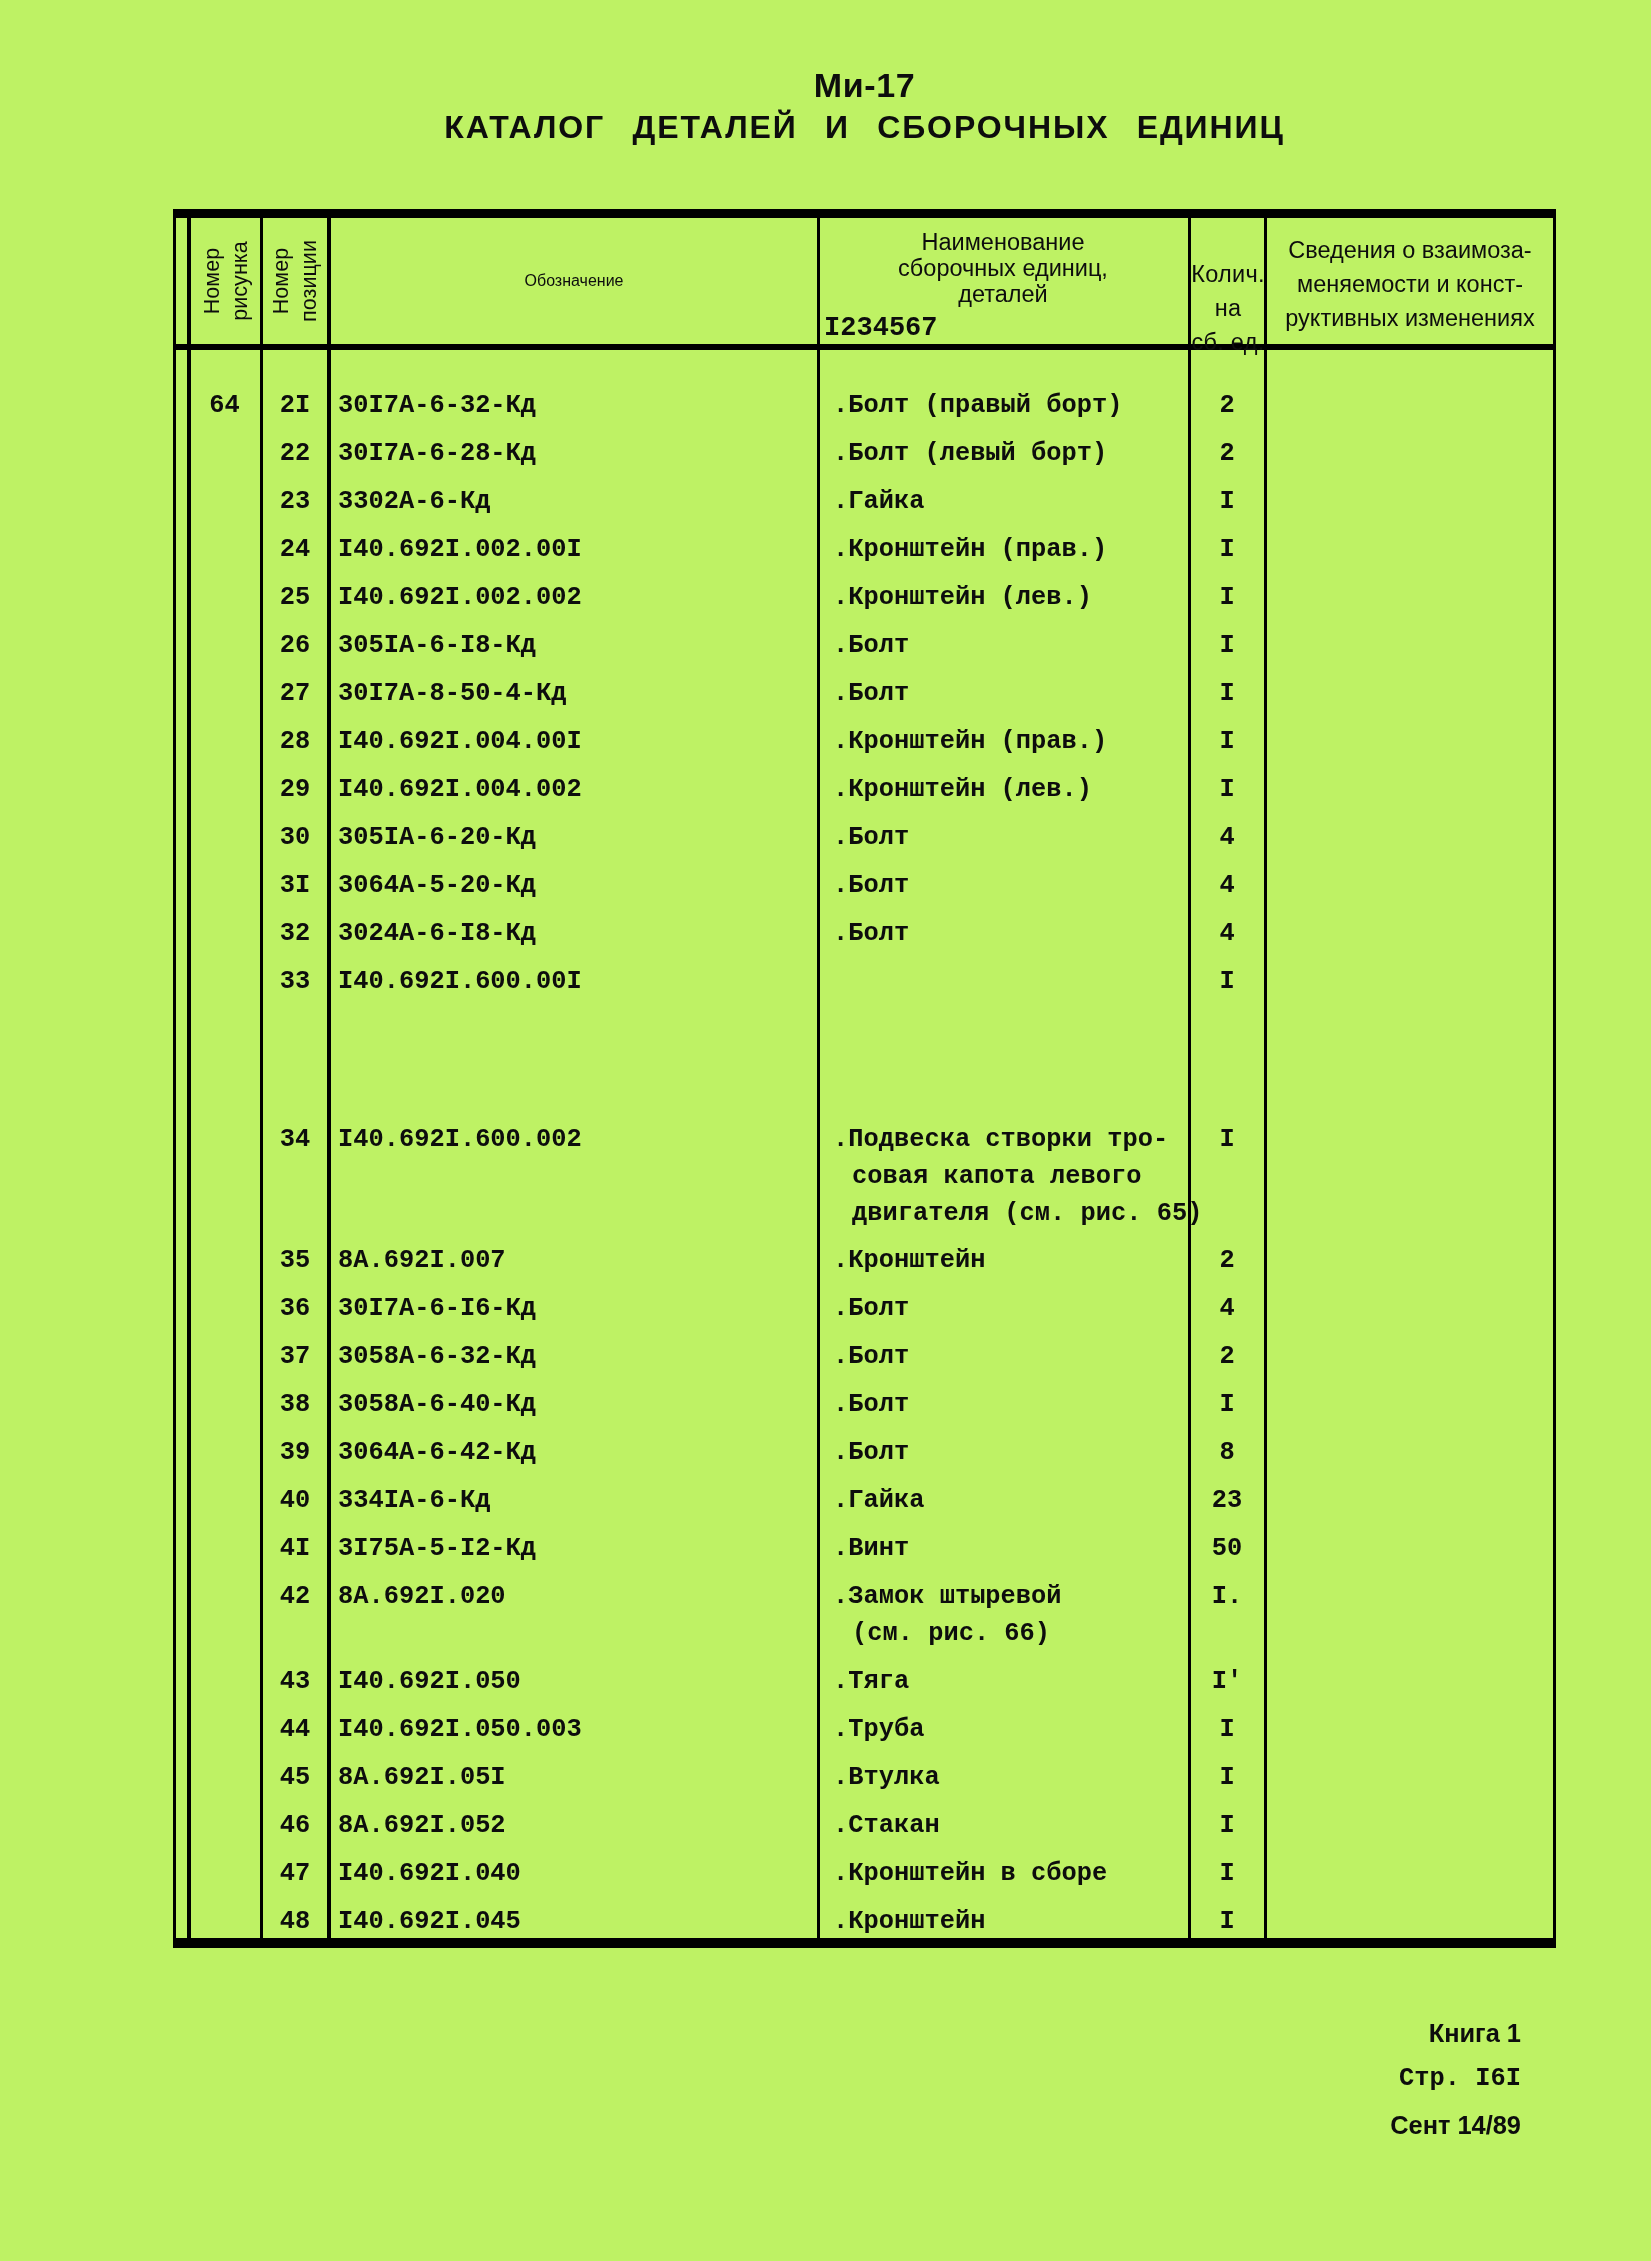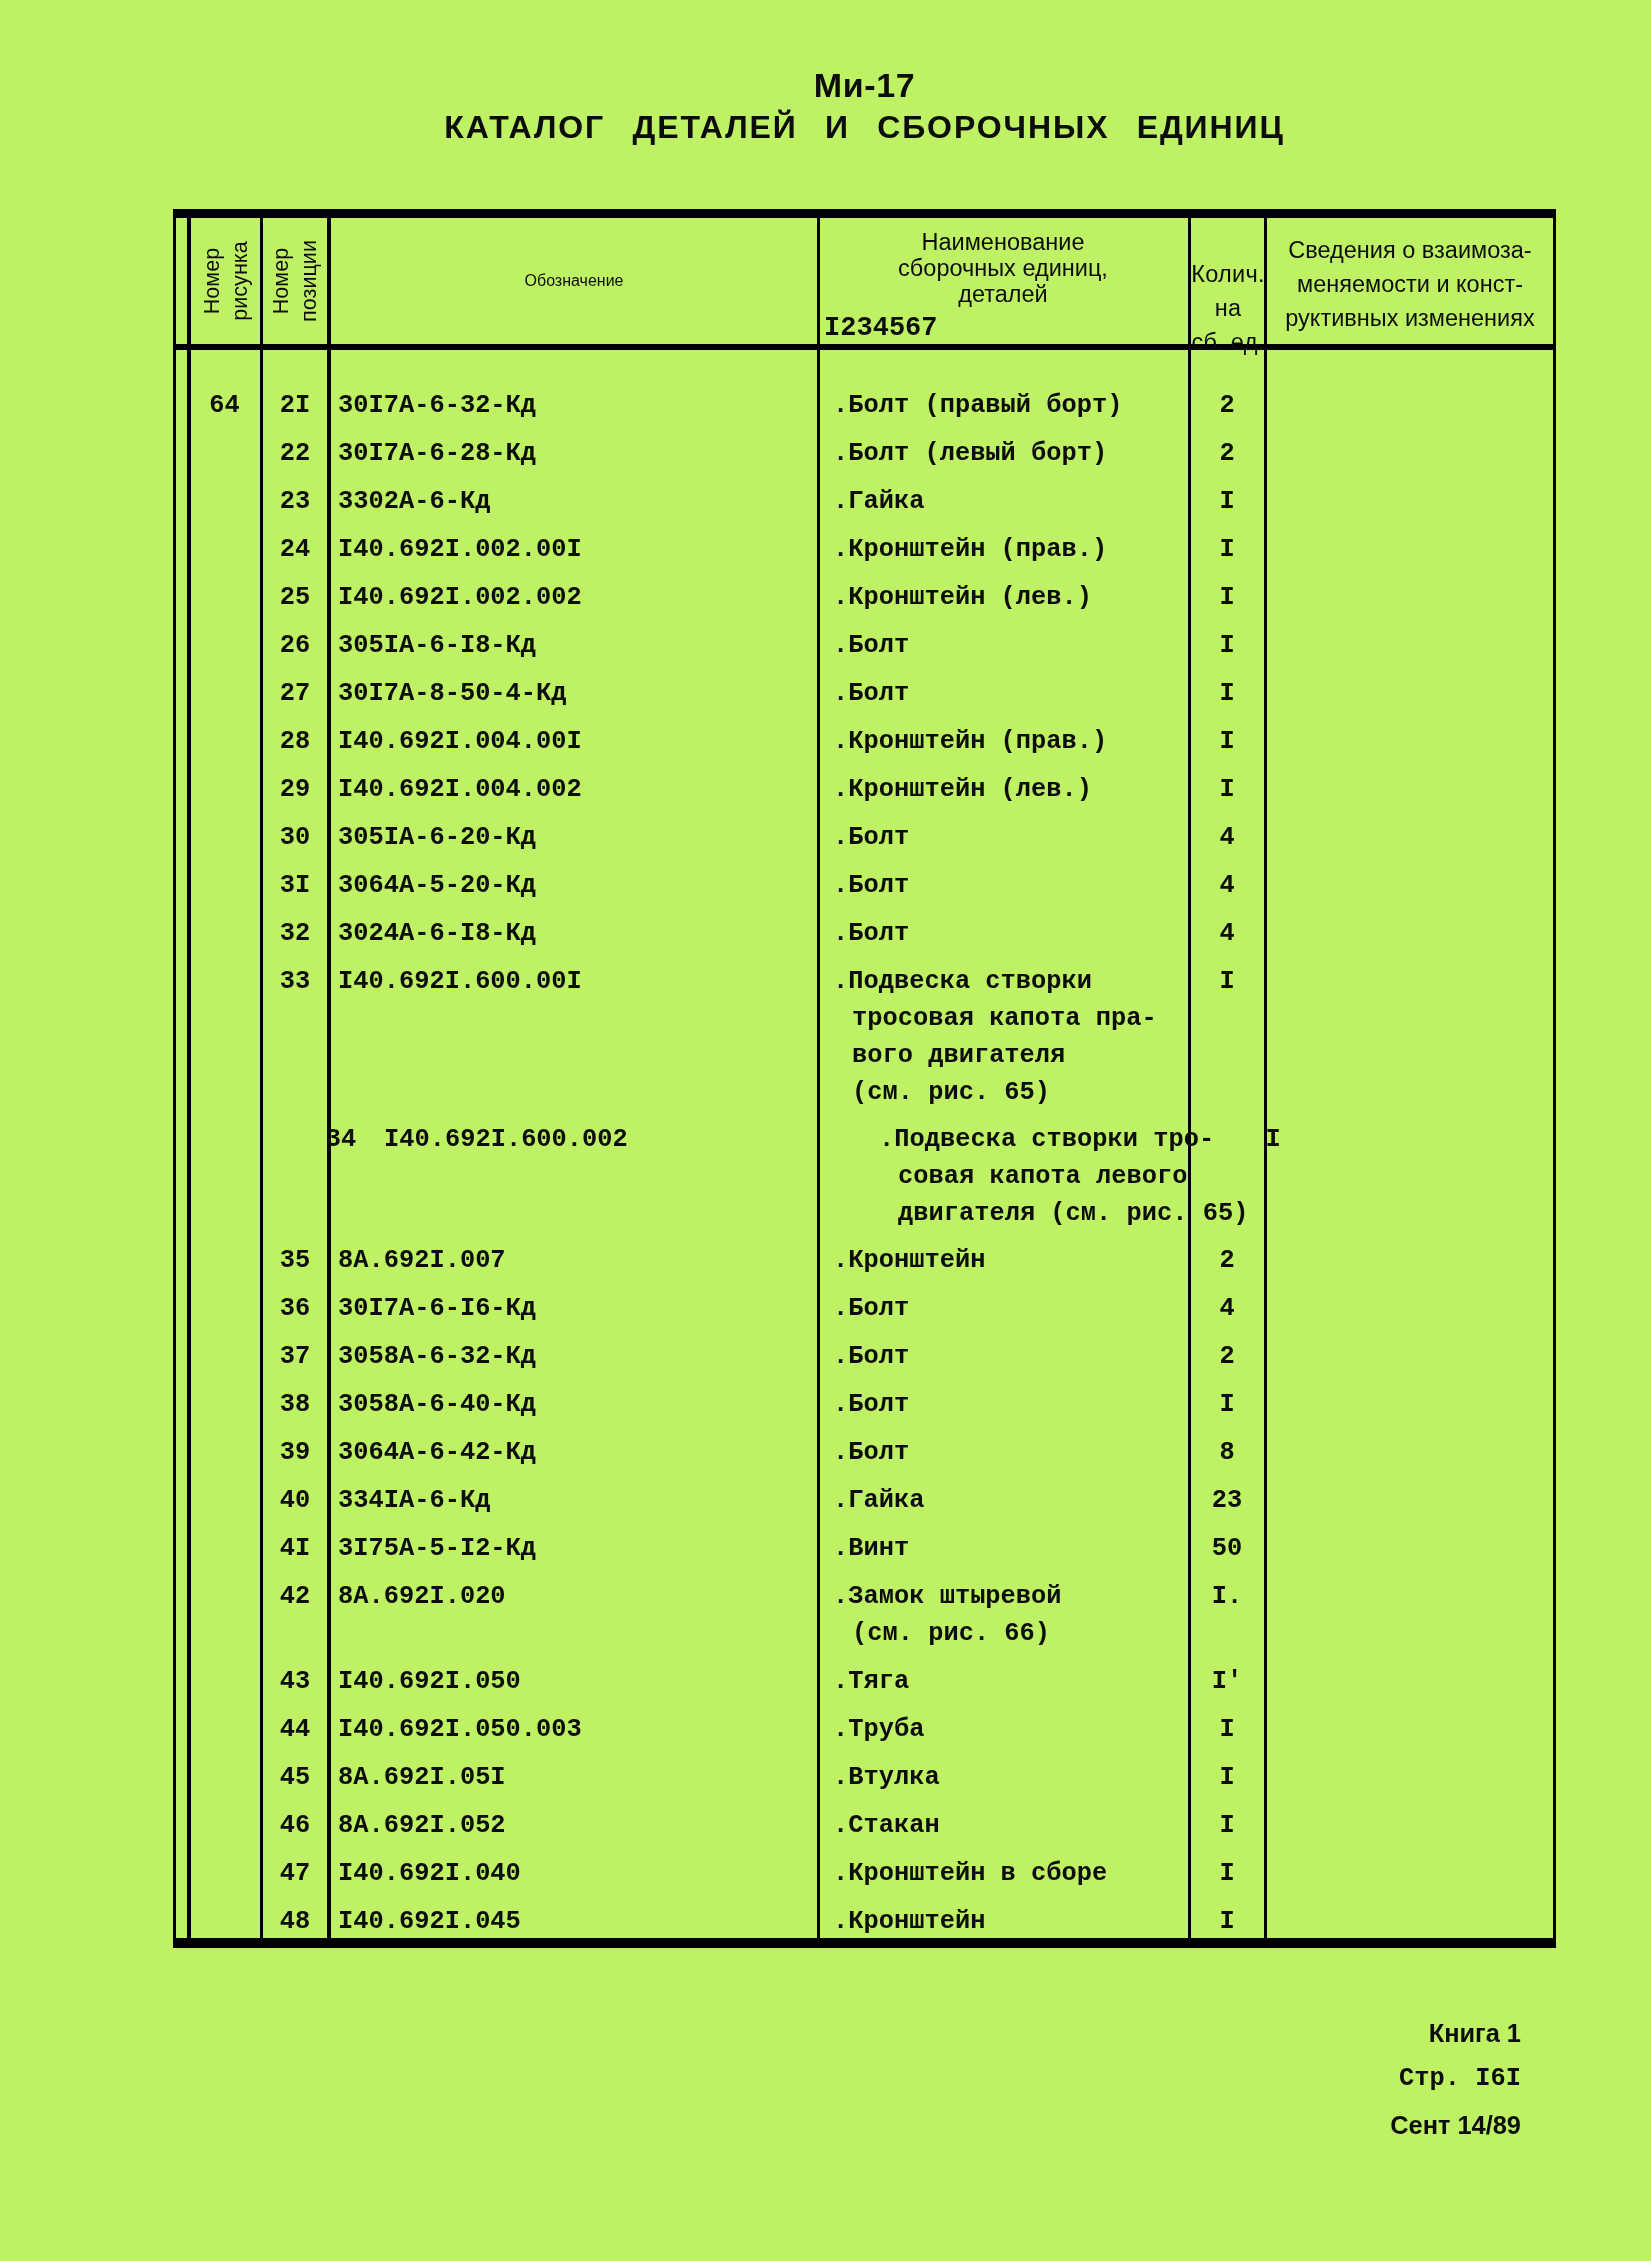--- a/index.html
+++ b/index.html
@@ -275,30 +275,24 @@
     <div class="cell c4">
             <div class="nline">.Болт</div>
           </div>
     <div class="cell c5">4</div>
     <div class="cell c6"></div>
   </div>
         <div class="row" style="height: 158px;">
     <div class="cell c1"></div>
     <div class="cell c2">33</div>
     <div class="cell c3">I40.692I.600.00I</div>
-    <div class="cell c4">
-            <div class="nline">.Подвеска створки</div>
-            <div class="nline cont">тросовая капота пра-</div>
-            <div class="nline cont">вого двигателя</div>
-            <div class="nline cont">(см. рис. 65)</div>
-          </div>
-    <div class="cell c5">I</div>
-    <div class="cell c6"></div>
-  </div>
-        <div class="row" style="height: 121px; margin-left: 46px;">
+    <div class="cell c5">I</div>
+    <div class="cell c6"></div>
+  </div>
+        <div class="row" style="height: 121px;">
     <div class="cell c1"></div>
     <div class="cell c2">34</div>
     <div class="cell c3">I40.692I.600.002</div>
     <div class="cell c4">
             <div class="nline">.Подвеска створки тро-</div>
             <div class="nline cont">совая капота левого</div>
             <div class="nline cont">двигателя (см. рис. 65)</div>
           </div>
     <div class="cell c5">I</div>
     <div class="cell c6"></div>

